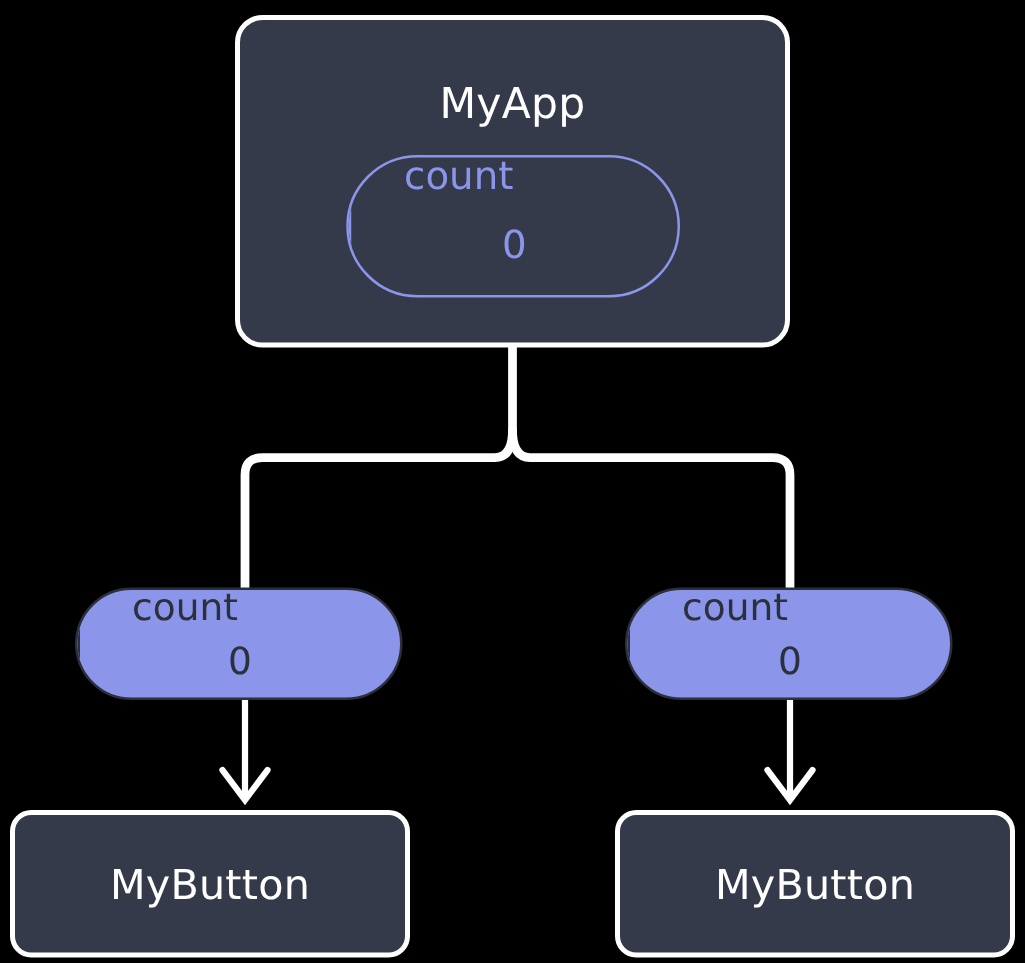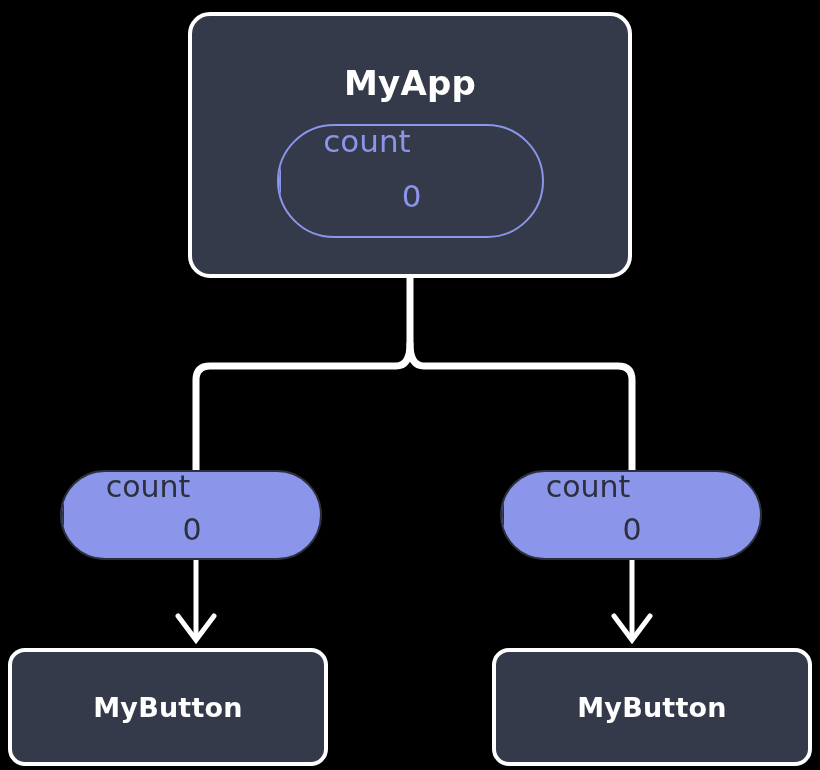--- a/index.html
+++ b/index.html
@@ -35,21 +35,21 @@
     border: 4px solid #ffffff;
     border-radius: 18px;
     display: flex;
     flex-direction: column;
     align-items: center;
     z-index: 3;
   }
   .comp-title {
     color: #ffffff;
     font-size: 34px;
-    font-weight: 700;
+    font-weight: 400;
     letter-spacing: 0.2px;
     line-height: 1;
     white-space: nowrap;
   }
 
   #app-box {
     left: 188px;
     top: 12px;
     width: 444px;
     height: 266px;
@@ -59,21 +59,21 @@
   }
 
   .btn-box {
     width: 320px;
     height: 118px;
     justify-content: center;
     border-radius: 17px;
   }
   #btn-box-left  { left: 8px;   top: 648px; }
   #btn-box-right { left: 492px; top: 648px; }
-  .btn-box .comp-title { font-size: 27px; }
+  .btn-box .comp-title { font-size: 33px; }
 
   
   .pill {
     position: absolute;
     box-sizing: border-box;
     display: flex;
     align-items: stretch;
     border-radius: 999px;
     z-index: 4;
     overflow: hidden;

